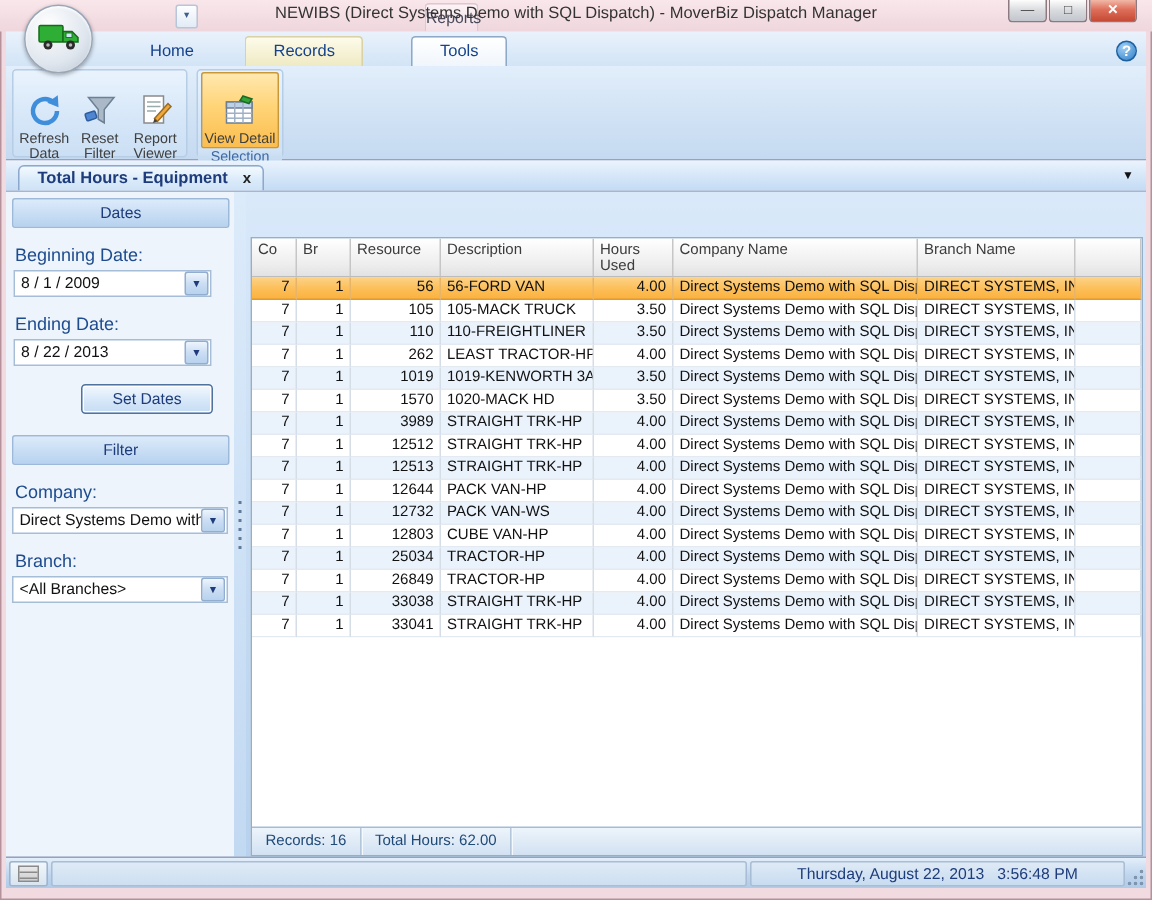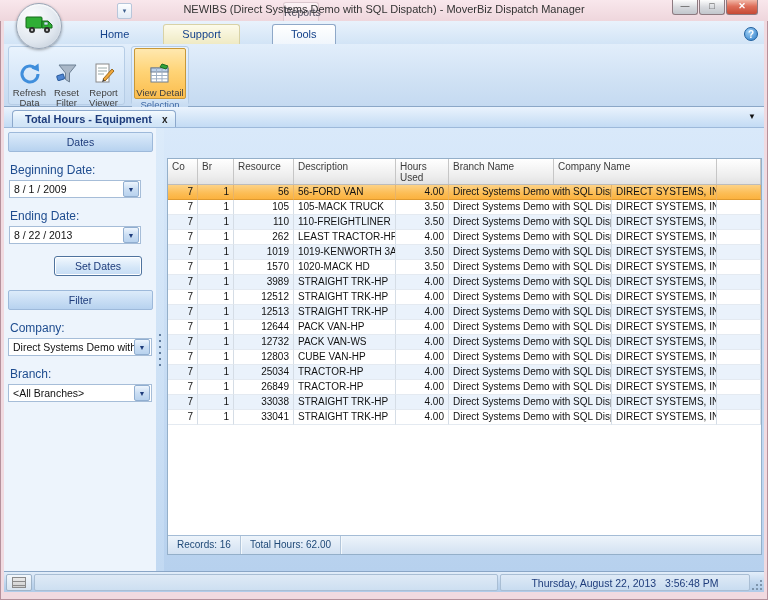--- a/index.html
+++ b/index.html
@@ -72,21 +72,21 @@
   .setdates{display:block;width:88px;height:20px;margin:12px 12px 0 auto;border:1px solid #4f739e;border-radius:3px;
        background:linear-gradient(#f2f8fe,#d4e6f8 60%,#c6dcf4);box-shadow:inset 0 0 0 1px #fff;
        font-size:10.5px;color:#1e3c7b;text-align:center;line-height:18px;}
   .filter-hdr{margin-top:14px;}
 
   
   .splitter{width:8px;display:flex;flex-direction:column;align-items:center;justify-content:center;background:linear-gradient(#dcebfa,#c2d9f2);}
   .splitter .dot{width:2px;height:2px;background:#5f7florin;background:#5f7b9c;margin:2px 0;}
 
   
-  .main{flex:1;display:flex;flex-direction:column;background:linear-gradient(#d9e9fa,#b7d1ee);padding:30px 2px 16px 3px;}
+  .main{flex:1;display:flex;flex-direction:column;background:linear-gradient(#d9e9fa,#b7d1ee);padding:30px 2px 0 3px;}
   .grid{flex:1;display:flex;flex-direction:column;border:1px solid #94afc9;background:#fff;overflow:hidden;}
   .grid-header{display:flex;height:26px;background:linear-gradient(#ffffff,#ededed 70%,#e2e2e2);border-bottom:1px solid #bcbcbc;flex:none;}
   .hcell{border-right:1px solid #c6c6c6;font-size:10px;color:#3c3c3c;padding:2px 0 0 4px;line-height:11px;overflow:hidden;}
   .grid-body{flex:none;}
   .grow{display:flex;height:15px;line-height:14px;font-size:10px;color:#111;}
   .grow .cell{border-right:1px solid #d5dde6;border-bottom:1px solid #e4eaf1;overflow:hidden;white-space:nowrap;}
   .grow.alt{background:#eaf2fb;}
   .grow.sel{background:linear-gradient(#fdd286,#fcbd55 55%,#fbb03b);}
   .grow.sel .cell{border-right-color:#e8b469;border-bottom-color:#e09a2f;}
   .c0{width:30px;}.c1{width:36px;}.c2{width:60px;}.c3{width:102px;}.c4{width:53px;}.c5{width:163px;}.c6{width:105px;}
@@ -144,21 +144,21 @@
           <circle cx="9" cy="22" r="1.2" fill="#bbb"></circle>
         <circle cx="24" cy="22" r="3" fill="#2b2b2b"></circle>
           <circle cx="24" cy="22" r="1.2" fill="#bbb"></circle>
       </svg>
     </span>
   </div>
   <div class="qat-arrow">▾</div>
 
   <div class="tabrow">
     <div class="rtab home">Home</div>
-    <div class="rtab support">Support</div>
+    <div class="rtab support">Records</div>
     <div class="rtab tools">Tools</div>
     <div class="help-btn">?</div>
   </div>
 
   <div class="ribbon">
     <div class="rgroup">
       <div class="rgroup-btns">
         <div class="rbtn">
           <span class="ricon">
             <svg width="24" height="24" viewBox="0 0 24 24">
@@ -270,22 +270,22 @@
     </div>
 
     <div class="main">
       <div class="grid">
         <div class="grid-header" id="grid-header">
             <div class="hcell c0">Co</div>
             <div class="hcell c1">Br</div>
             <div class="hcell c2">Resource</div>
             <div class="hcell c3">Description</div>
             <div class="hcell c4">Hours Used</div>
+            <div class="hcell c5">Company Name</div>
             <div class="hcell c6">Branch Name</div>
-            <div class="hcell c5">Company Name</div>
             <div class="hcell cfill"></div>
           </div>
         <div class="grid-body" id="grid-body">
             <div class="grow sel">
               <div class="cell c0 r">7</div>
               <div class="cell c1 r">1</div>
               <div class="cell c2 r">56</div>
               <div class="cell c3 l">56-FORD VAN</div>
               <div class="cell c4 r">4.00</div>
               <div class="cell c5 l">Direct Systems Demo with SQL Dispatch</div>

